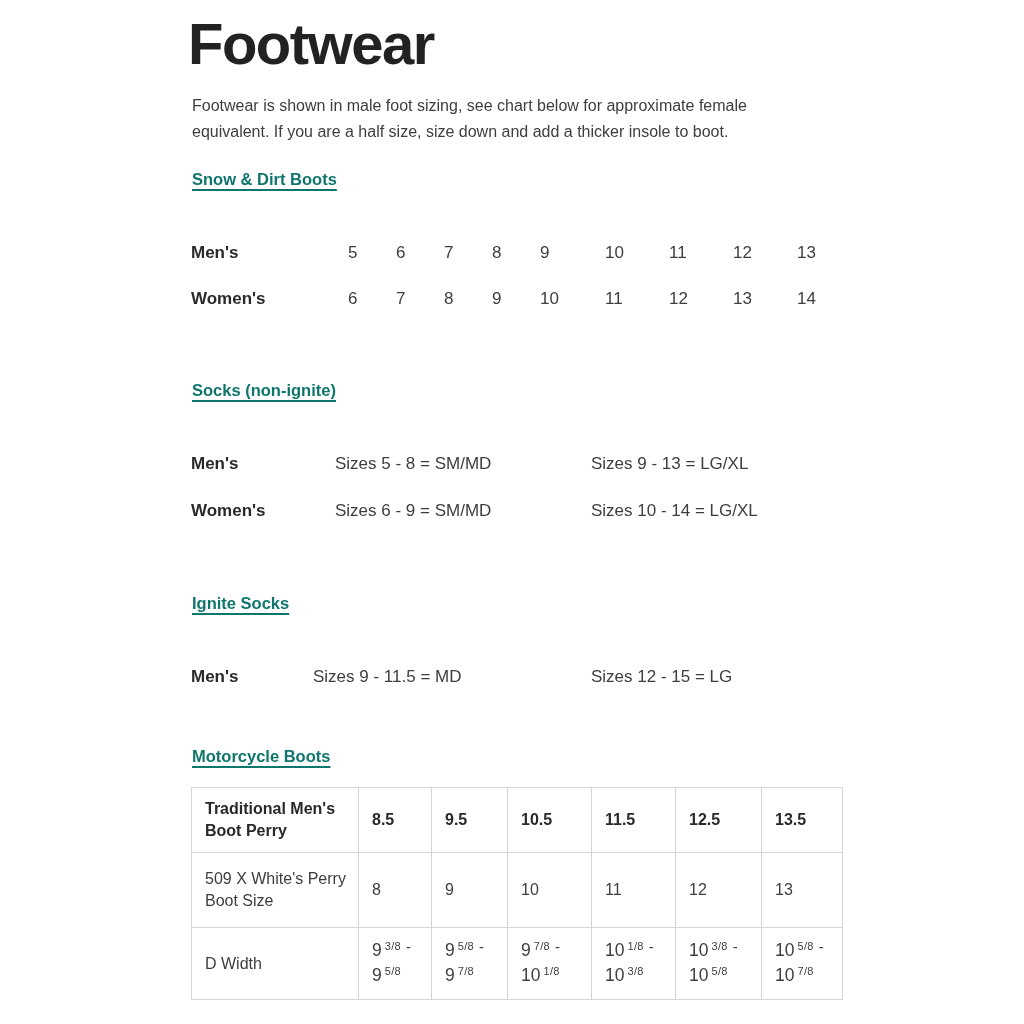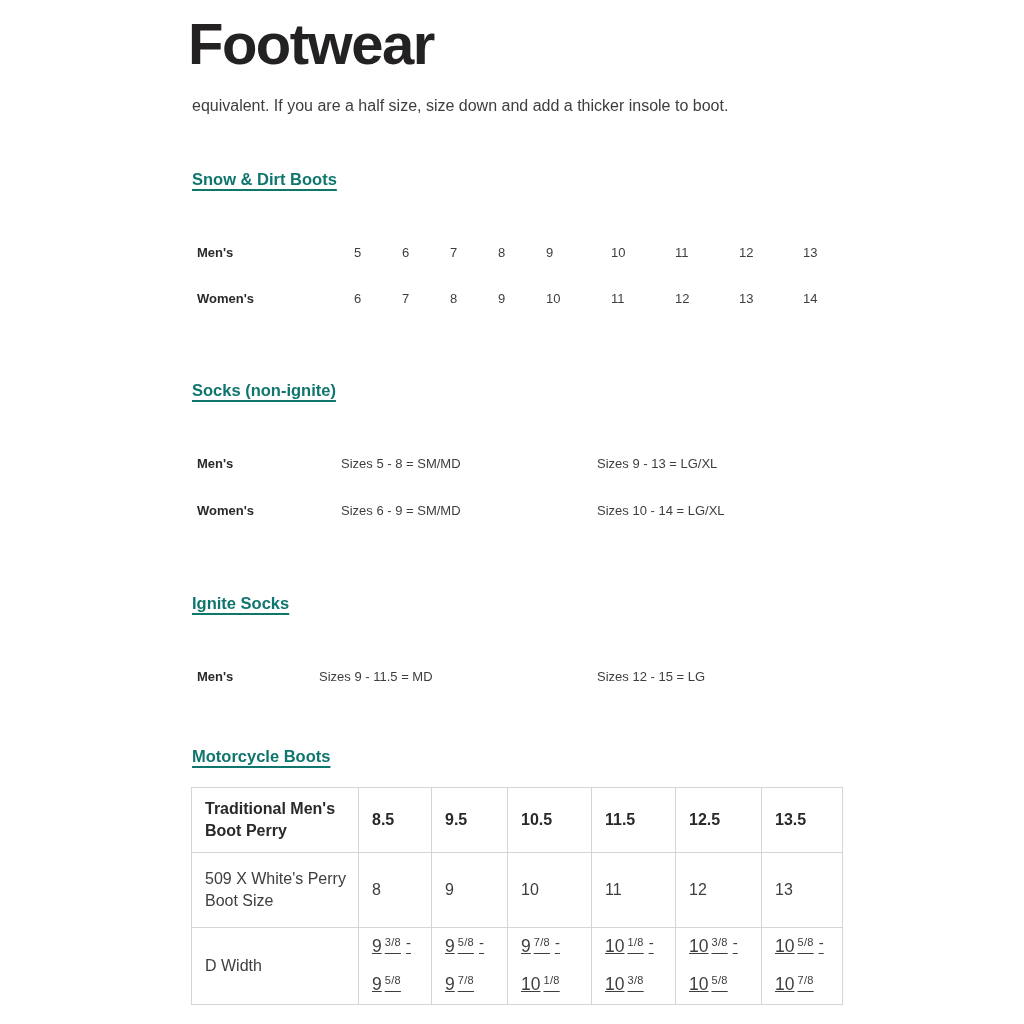--- a/index.html
+++ b/index.html
@@ -43,23 +43,23 @@
     color: #0f766e;
     line-height: 24px;
     text-decoration: underline;
     text-decoration-thickness: 1.5px;
     text-underline-offset: 4px;
     white-space: nowrap;
   }
 
   .size-row {
     position: absolute;
-    left: 197px;
+    left: 191px;
     display: flex;
-    font-size: 13px;
+    font-size: 17px;
     line-height: 22px;
     color: #3f3d3e;
     white-space: nowrap;
     align-items: center;
   }
   .size-row .lbl { font-weight: 700; color: #2b2829; }
 
   .snow .lbl { width: 157px; }
   .snow .c  { width: 48px; }
   .snow .cw { width: 64px; }
@@ -85,33 +85,34 @@
     border: 1px solid #d6d4d4;
     padding: 0 4px 0 13px;
     vertical-align: middle;
     line-height: 22px;
   }
   .moto-table tr.r1 td { height: 64px; font-weight: 700; color: #2b2829; }
   .moto-table tr.r2 td { height: 74px; }
   .moto-table tr.r3 td { height: 71px; }
 
   .range-cell { white-space: nowrap; }
-  .ln { display: block; line-height: 36px; text-decoration: underline; }
+  .ln { display: block; line-height: 23px; }
   .big { font-size: 17.5px; }
   .fr { font-size: 11px; position: relative; top: -6px; margin-left: 3px; letter-spacing: 0.3px; }
   .dash { position: relative; top: -4px; margin-left: 5px; font-size: 15px; }
 </style>
 </head>
 <body>
 
 <div class="page">
 
   <div class="title">Footwear</div>
 
   <div class="intro">
+    <div>Footwear is shown in male foot sizing, see chart below for approximate female</div>
     <div>equivalent. If you are a half size, size down and add a thicker insole to boot.</div>
   </div>
 
   <div class="sec-heading" style="top:167px;">Snow &amp; Dirt Boots</div>
 
   <div class="size-row snow" style="top:242px;">
     <span class="lbl">Men's</span>
     <span class="c">5</span>
     <span class="c">6</span>
     <span class="c">7</span>

